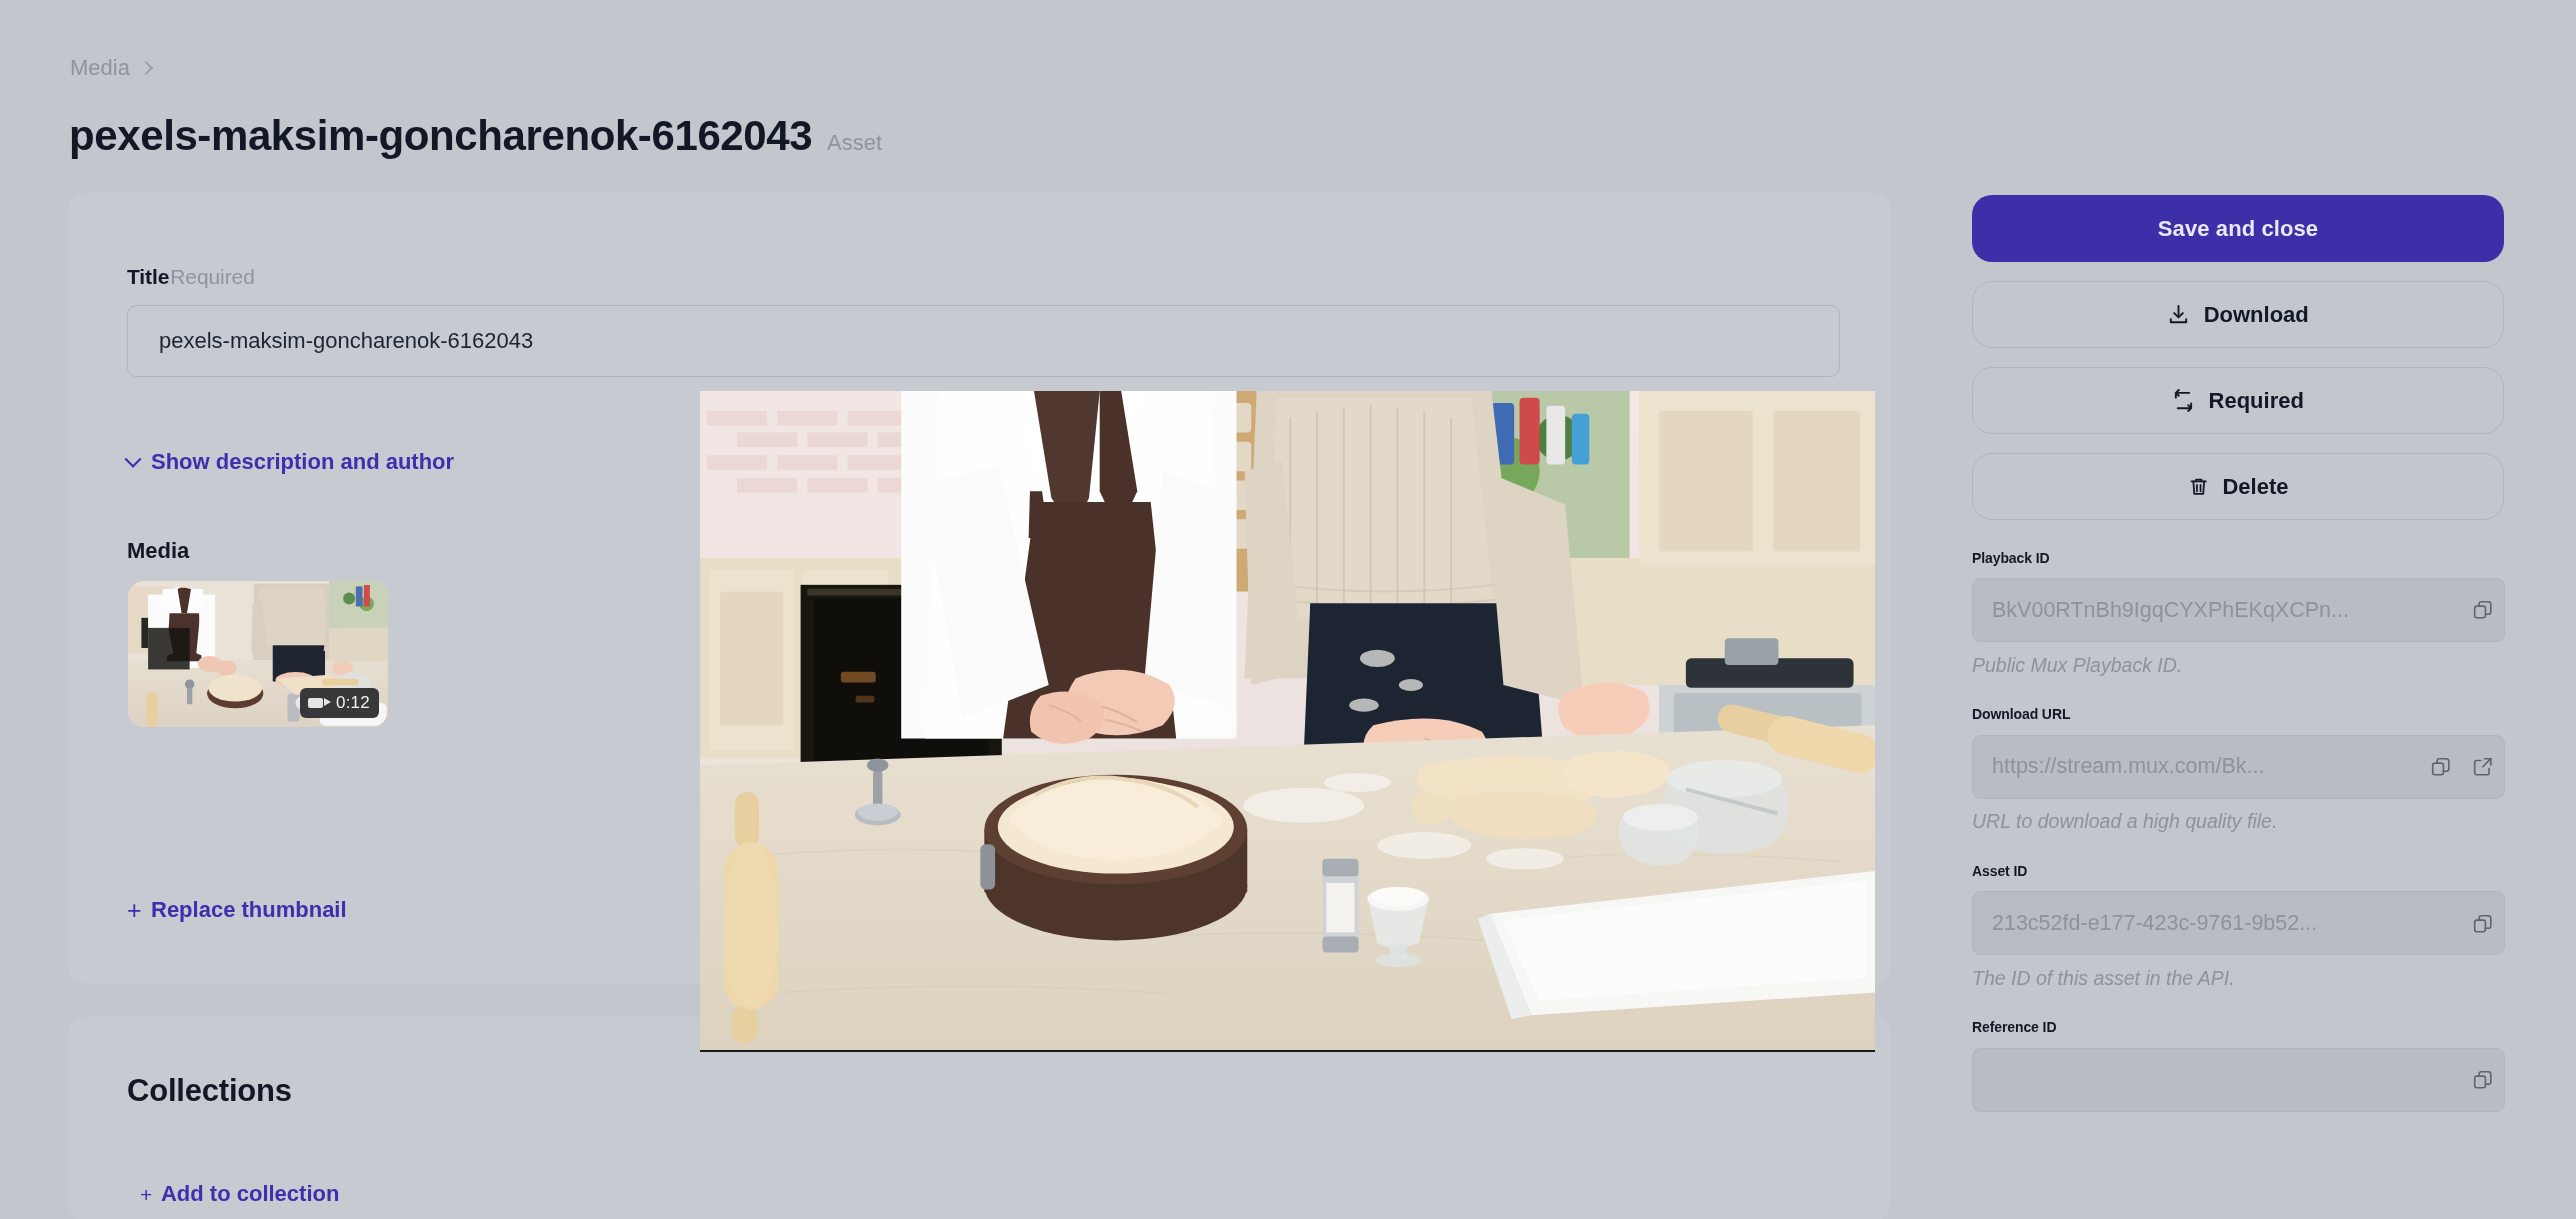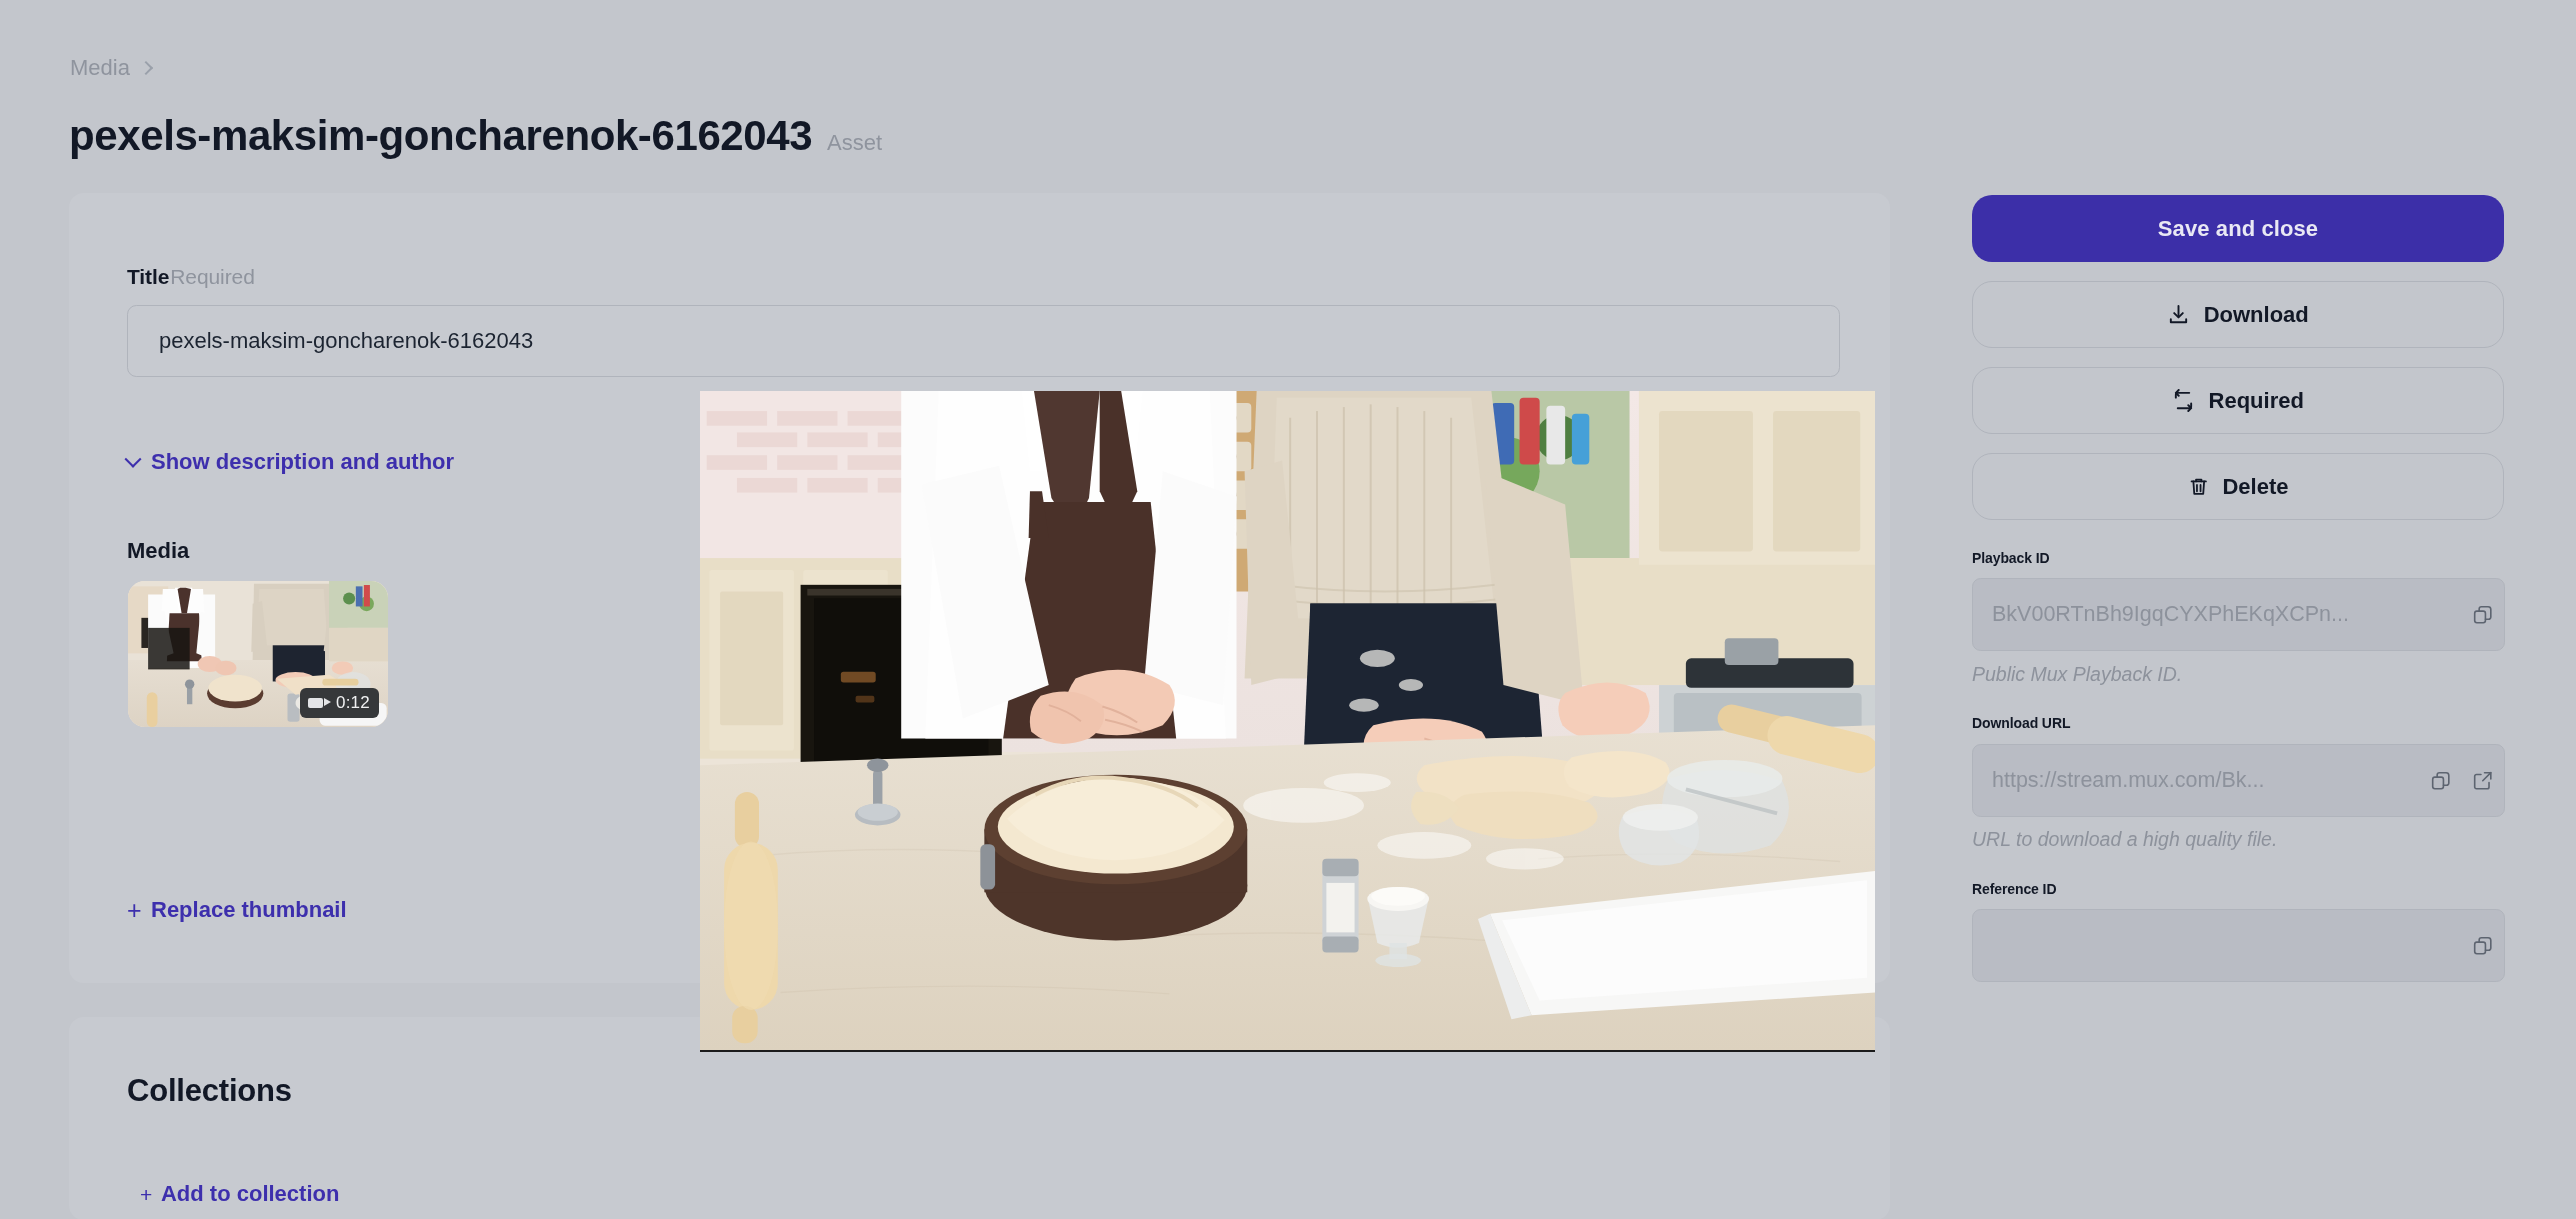--- a/index.html
+++ b/index.html
@@ -224,21 +224,21 @@
   .btn svg { display: block; }
 
   .meta-block { margin-top: 29.5px; }
   .meta-label {
     font-size: 14px; font-weight: 700; color: #121826;
     letter-spacing: -0.1px;
   }
   .meta-input {
     position: relative;
     margin-top: 12.7px;
-    width: 533px; height: 73px;
+    width: 533px; height: 64px;
     background: #b9bcc4;
     border: 1.3px solid #b0b4bc;
     border-radius: 8.7px;
     display: flex; align-items: center;
   }
   .meta-value {
     flex: 1;
     padding-left: 19px;
     font-size: 21.5px;
     color: #8d929c;
@@ -623,20 +623,33 @@
           <svg width="21.5" height="21.5" viewBox="0 0 24 24" fill="none" stroke="#5d6470" stroke-width="1.8" stroke-linecap="round" stroke-linejoin="round">
             <path d="M14 3h7v7"></path>
               <path d="M21 3l-9 9"></path>
             <path d="M19 14v5a2 2 0 0 1-2 2H5a2 2 0 0 1-2-2V7a2 2 0 0 1 2-2h5"></path>
           </svg>
         </div>
       </div>
       <div class="meta-help">URL to download a high quality file.</div>
     </div>
 
+    <div class="meta-block">
+      <div class="meta-label">Asset ID</div>
+      <div class="meta-input">
+        <div class="meta-value">213c52fd-e177-423c-9761-9b52...</div>
+        <div class="icon-btn">
+          <svg width="21.5" height="21.5" viewBox="0 0 24 24" fill="none" stroke="#5d6470" stroke-width="1.8" stroke-linecap="round" stroke-linejoin="round">
+            <rect x="3" y="8" width="12" height="13" rx="2.5"></rect>
+            <path d="M8 8V5.5A2.5 2.5 0 0 1 10.5 3H18a3 3 0 0 1 3 3v8.5a2.5 2.5 0 0 1-2.5 2.5H15"></path>
+          </svg>
+        </div>
+      </div>
+      <div class="meta-help">The ID of this asset in the API.</div>
+    </div>
 
     <div class="meta-block">
       <div class="meta-label">Reference ID</div>
       <div class="meta-input">
         <div class="meta-value"></div>
         <div class="icon-btn">
           <svg width="21.5" height="21.5" viewBox="0 0 24 24" fill="none" stroke="#5d6470" stroke-width="1.8" stroke-linecap="round" stroke-linejoin="round">
             <rect x="3" y="8" width="12" height="13" rx="2.5"></rect>
             <path d="M8 8V5.5A2.5 2.5 0 0 1 10.5 3H18a3 3 0 0 1 3 3v8.5a2.5 2.5 0 0 1-2.5 2.5H15"></path>
           </svg>

